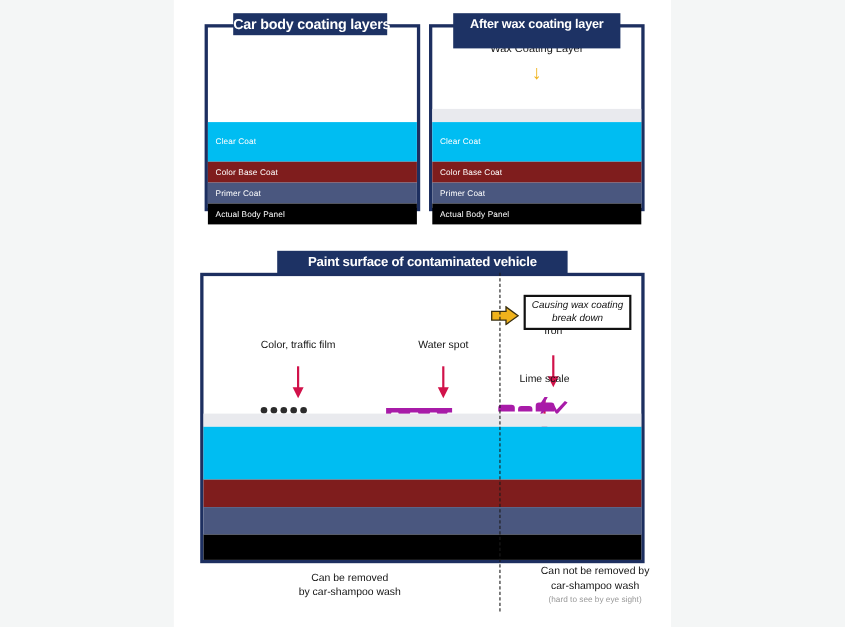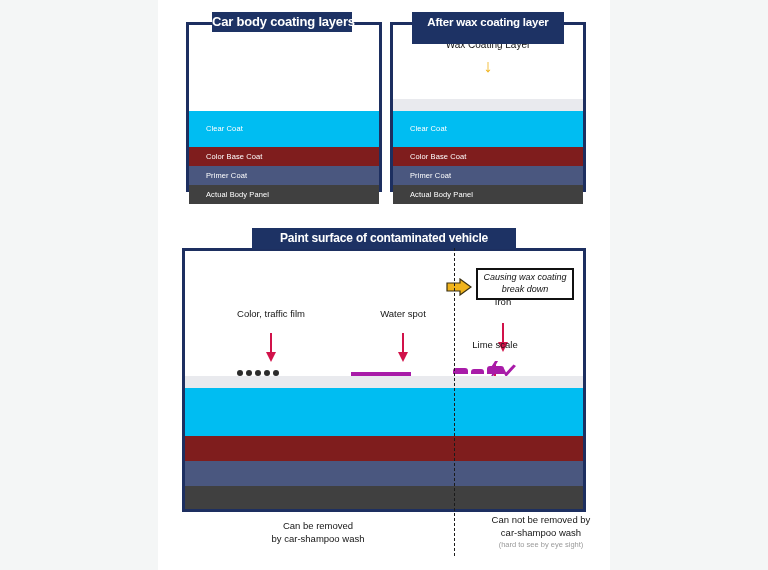--- a/index.html
+++ b/index.html
@@ -44,30 +44,30 @@
   
   .layer {
     position: absolute;
     left: 0; right: 0;
     box-sizing: border-box;
     color: #ffffff;
     display: flex;
     align-items: center;
   }
   .layer span {
-    padding-left: 17px;
+    padding-left: 7px;
     font-size: 7.5px;
     letter-spacing: 0.1px;
     line-height: 1;
     text-align: center;
   }
   .l-clear   { background: #00bdf2; }
   .l-color   { background: #7f1d1d; }
   .l-primer  { background: #4a577f; }
-  .l-body    { background: #404040; }
+  .l-body    { background: #000000; }
   .l-wax     { background: #e9eaee; }
 
   
   #panel1 { left: 28px; top: 22px; width: 196px; height: 170px; }
   #panel1-title { left: 54px; top: 12px; width: 140px; height: 20px;
                   font-size: 13px; line-height: 20px; }
 
   
   #panel2 { left: 232px; top: 22px; width: 196px; height: 170px; }
   #panel2-title { left: 254px; top: 12px; width: 152px; height: 32px;

